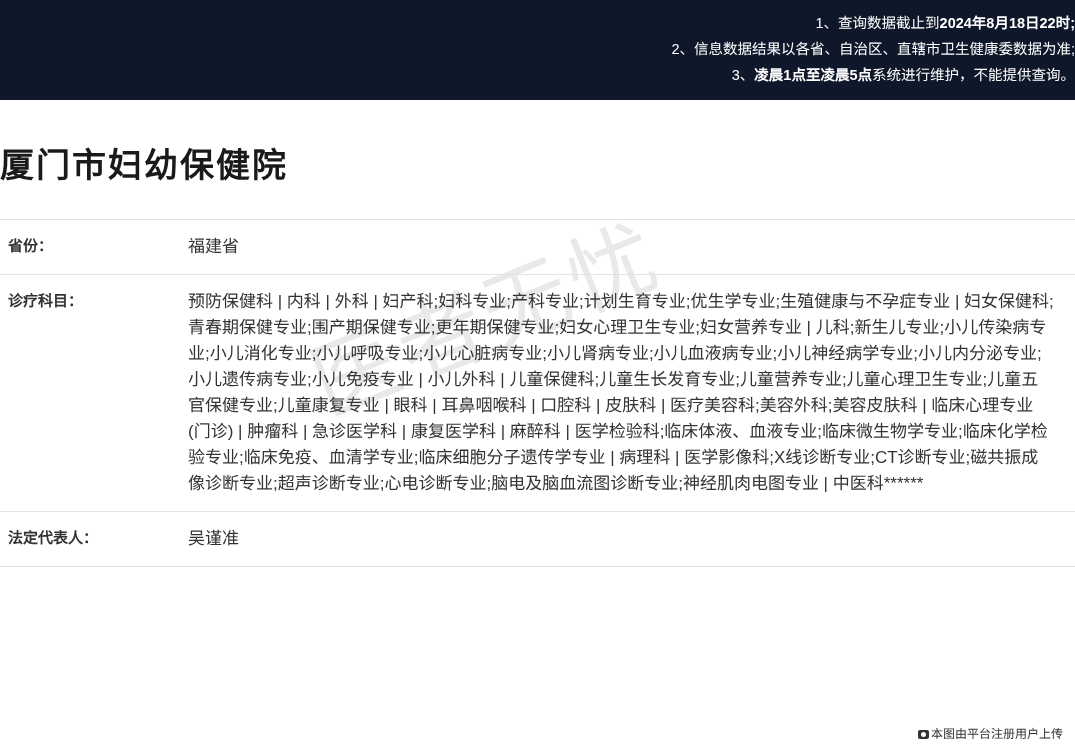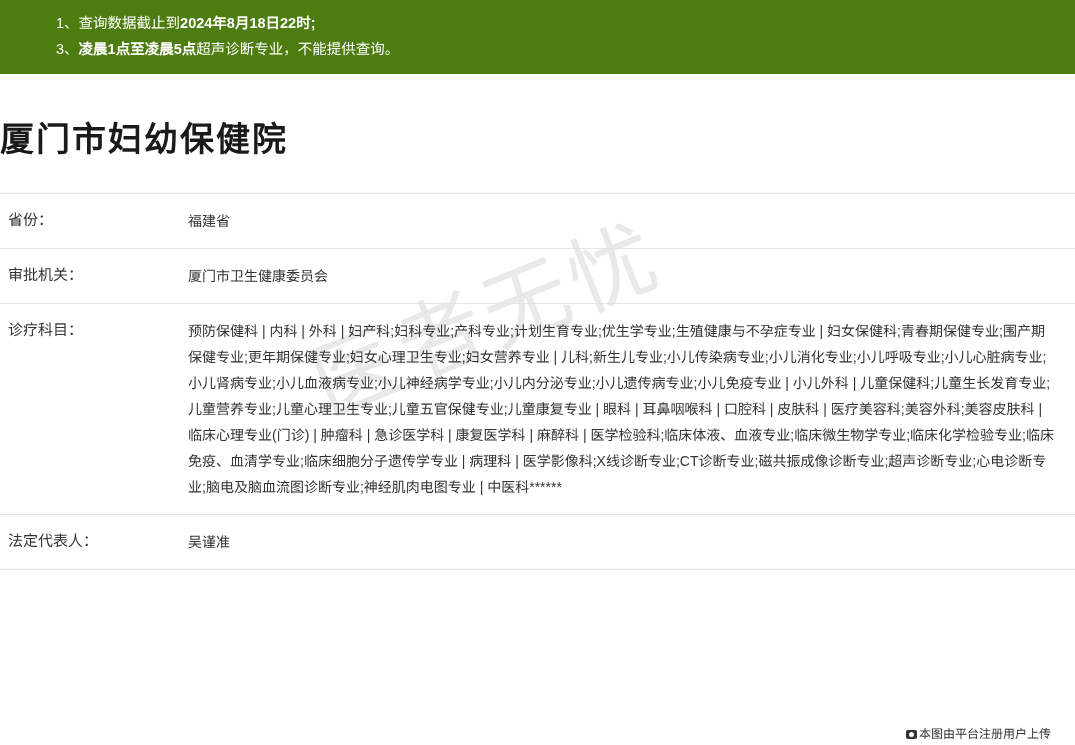--- a/index.html
+++ b/index.html
@@ -11,25 +11,26 @@
     height: 745px;
     background: #ffffff;
     font-family: "Liberation Sans", "DejaVu Sans", sans-serif;
     color: #333333;
     position: relative;
     overflow: hidden;
   }
 
   
   .notice {
-    background: #4d7c0f;
+    background: #0f172a;
     color: #ffffff;
     padding: 10px 0 12px 8px;
     font-size: 14.5px;
     line-height: 26px;
+    text-align: right;
   }
   .notice-line {
     padding-left: 48px;
     white-space: nowrap;
   }
   .notice-line .idx {
     letter-spacing: 0;
   }
   .notice-line b {
     font-weight: bold;
@@ -57,29 +58,29 @@
   }
   .info-table tr {
     border-top: 1px solid #e3e3e3;
   }
   .info-table tr:last-child {
     border-bottom: 1px solid #e3e3e3;
   }
   .info-table th {
     width: 180px;
     text-align: left;
-    font-weight: normal;
+    font-weight: bold;
     font-size: 15px;
     color: #333;
     padding: 14px 0 14px 8px;
     vertical-align: top;
     background: transparent;
   }
   .info-table td {
-    font-size: 14px;
+    font-size: 17px;
     color: #333;
     padding: 14px 20px 14px 0;
     vertical-align: top;
     line-height: 26px;
   }
   .subjects {
     line-height: 27px;
     word-break: break-all;
     margin-left: 12px;
   }
@@ -93,21 +94,21 @@
     color: rgba(120,120,120,0.16);
     transform: rotate(-22deg);
     pointer-events: none;
     user-select: none;
     white-space: nowrap;
     letter-spacing: 6px;
     z-index: 1;
   }
   .wm-corner {
     position: absolute;
-    right: 24px;
+    right: 12px;
     bottom: 4px;
     font-size: 12px;
     color: #333;
     white-space: nowrap;
     z-index: 3;
     margin-top: 44px;
   }
   .wm-corner .cam {
     display: inline-block;
     width: 11px;
@@ -128,39 +129,38 @@
   }
 </style>
 </head>
 <body>
 
 <div class="notice">
   <div class="notice-line">
     <span class="idx">1、</span><span>查询数据截止到</span><b>2024年8月18日22时;</b>
   </div>
   <div class="notice-line">
-    <span class="idx">3、</span><b>凌晨1点至凌晨5点</b><span>超声诊断专业，不能提供查询。</span>
+    <span class="idx">2、</span><span>信息数据结果以各省、自治区、直辖市卫生健康委数据为准;</span>
+  </div>
+  <div class="notice-line">
+    <span class="idx">3、</span><b>凌晨1点至凌晨5点</b><span>系统进行维护，不能提供查询。</span>
   </div>
 </div>
 
 <div class="wm-diag">医者无忧</div>
 
 <div class="title-wrap">
   <div class="hospital-title">厦门市妇幼保健院</div>
 </div>
 
 <table class="info-table">
   <tbody>
     <tr>
       <th>省份：</th>
       <td>福建省</td>
-    </tr>
-    <tr>
-      <th>审批机关：</th>
-      <td>厦门市卫生健康委员会</td>
     </tr>
     <tr>
       <th>诊疗科目：</th>
       <td class="subjects">预防保健科 | 内科 | 外科 | 妇产科;妇科专业;产科专业;计划生育专业;优生学专业;生殖健康与不孕症专业 | 妇女保健科;青春期保健专业;围产期保健专业;更年期保健专业;妇女心理卫生专业;妇女营养专业 | 儿科;新生儿专业;小儿传染病专业;小儿消化专业;小儿呼吸专业;小儿心脏病专业;小儿肾病专业;小儿血液病专业;小儿神经病学专业;小儿内分泌专业;小儿遗传病专业;小儿免疫专业 | 小儿外科 | 儿童保健科;儿童生长发育专业;儿童营养专业;儿童心理卫生专业;儿童五官保健专业;儿童康复专业 | 眼科 | 耳鼻咽喉科 | 口腔科 | 皮肤科 | 医疗美容科;美容外科;美容皮肤科 | 临床心理专业(门诊) | 肿瘤科 | 急诊医学科 | 康复医学科 | 麻醉科 | 医学检验科;临床体液、血液专业;临床微生物学专业;临床化学检验专业;临床免疫、血清学专业;临床细胞分子遗传学专业 | 病理科 | 医学影像科;X线诊断专业;CT诊断专业;磁共振成像诊断专业;超声诊断专业;心电诊断专业;脑电及脑血流图诊断专业;神经肌肉电图专业 | 中医科******</td>
     </tr>
     <tr>
       <th>法定代表人：</th>
       <td>吴谨准</td>
     </tr>
   </tbody>

